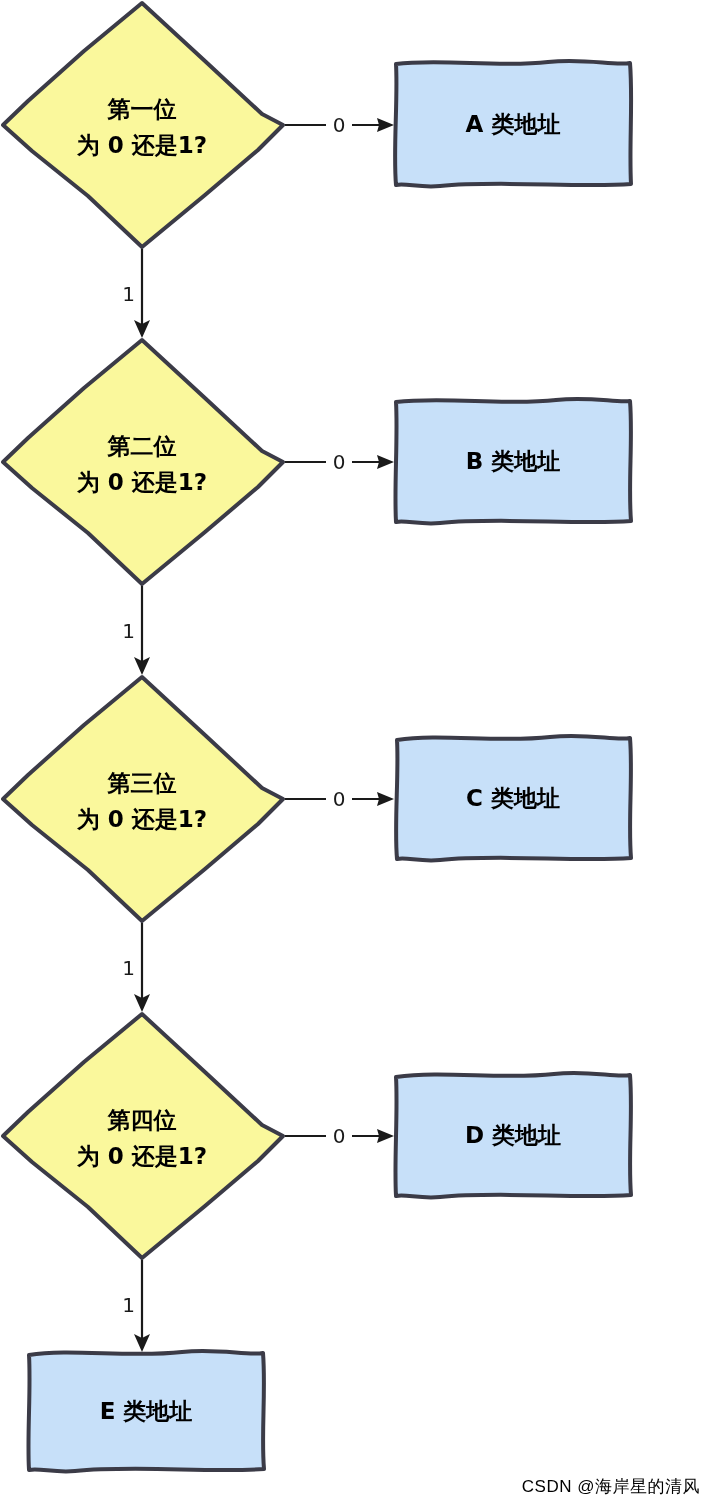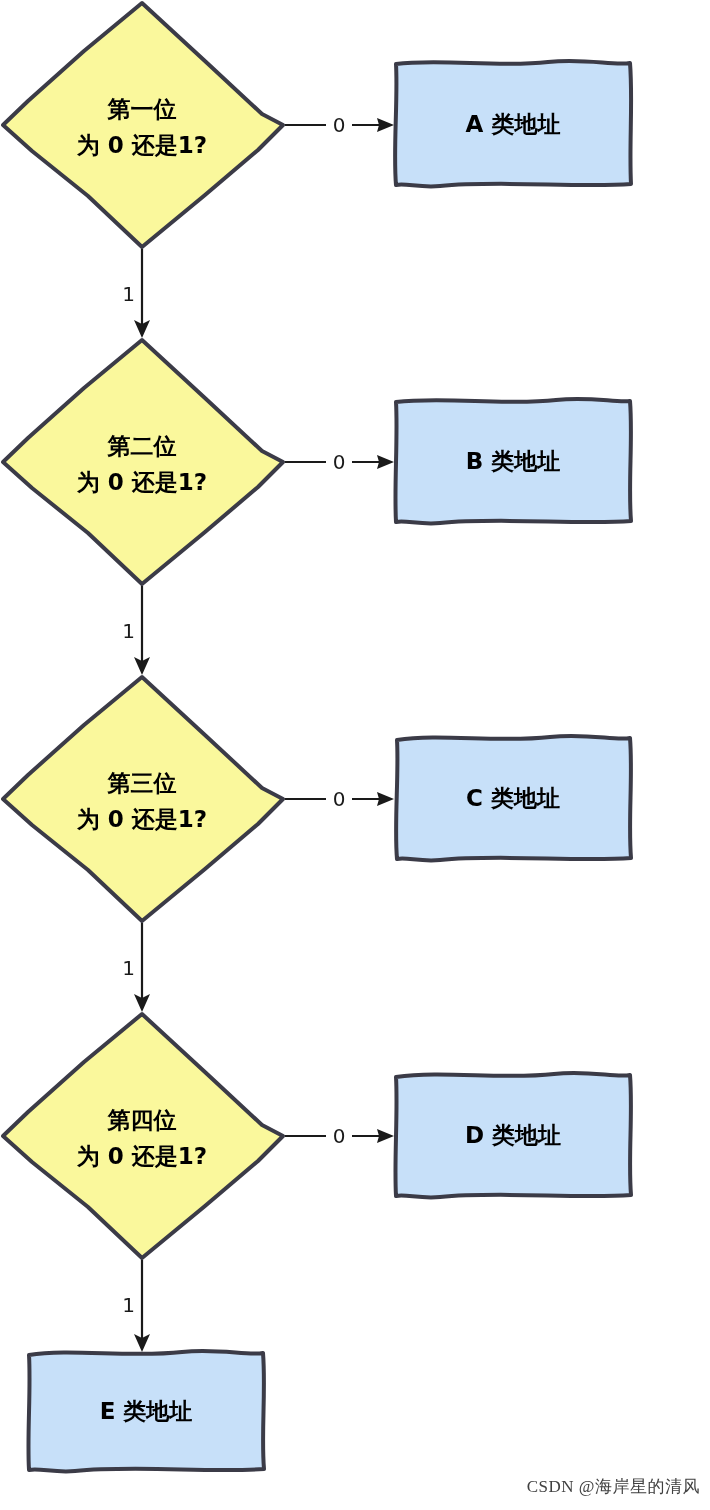--- a/index.html
+++ b/index.html
@@ -62,23 +62,23 @@
     font-family: "DejaVu Sans", "Liberation Sans", sans-serif;
     font-size: 20px;
     font-weight: 400;
     text-anchor: middle;
     fill: #1a1a1a;
   }
   .watermark {
     position: absolute;
     right: 10px;
     bottom: 12px;
-    font-family: Liberation Serif, serif;
+    font-family: Liberation Sans, sans-serif;
     font-size: 17px;
-    color: #404040;
+    color: #000000;
     letter-spacing: 0.5px;
     white-space: nowrap;
     user-select: none;
   }
 </style>
 </head>
 <body>
 
 <div id="chart-root">
   <svg class="flow" viewBox="0 0 710 1510" xmlns="http://www.w3.org/2000/svg">

